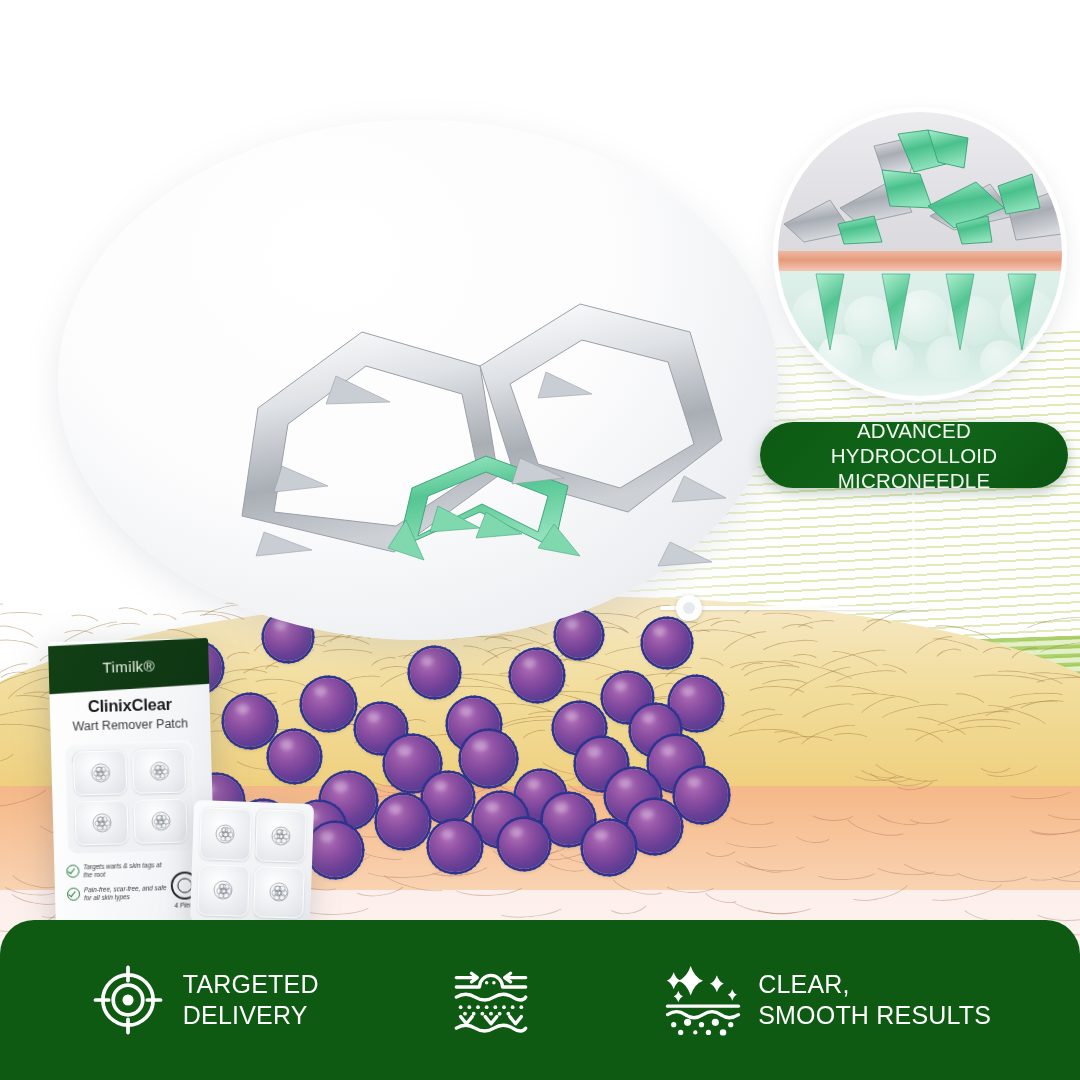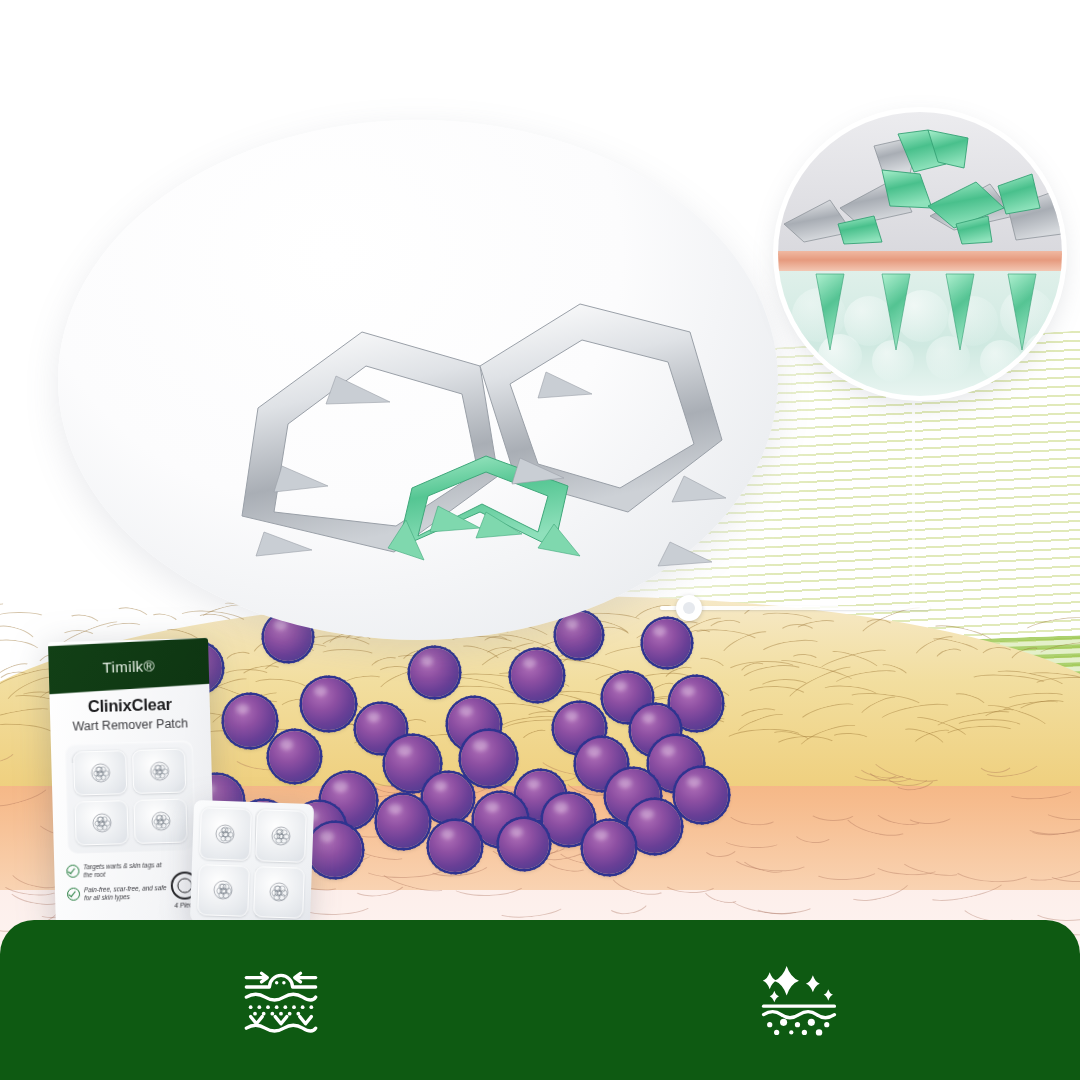--- a/index.html
+++ b/index.html
@@ -630,20 +630,24 @@
 
       <g fill="url(#iMint)" stroke="#36a175" stroke-width=".7" opacity=".92">
         <path d="M38 162 L66 162 L52 238 Z"></path>
         <path d="M104 162 L132 162 L118 238 Z"></path>
         <path d="M168 162 L196 162 L182 238 Z"></path>
         <path d="M230 162 L258 162 L244 238 Z"></path>
       </g>
     </svg>
   </div>
 
+  <div id="badge">
+    <div class="badge-text">ADVANCED HYDROCOLLOID
+MICRONEEDLE</div>
+  </div>
 
   <div id="product-box">
     <div id="box-face">
       <div id="box-header">
         <span id="box-brand">Timilk®</span>
       </div>
       <div id="box-product">ClinixClear</div>
       <div id="box-sub">Wart Remover Patch</div>
 
       <div id="box-tray">
@@ -757,20 +761,35 @@
           <span class="rosette-dot" style="left: 1.3px; top: 5.9px;"></span>
           <span class="rosette-dot" style="left: 3.6px; top: 1.91628px;"></span>
           <span class="rosette-dot" style="left: 8.2px; top: 1.91628px;"></span>
           <span class="rosette-dot" style="left: 5.9px; top: 5.9px;"></span>
         </span>
       </div>
   </div>
 
   <div id="feature-bar">
 
+    <div class="feature">
+      <span class="ficon">
+        <svg viewBox="0 0 100 100" fill="none" stroke="#ffffff" stroke-width="5" stroke-linecap="round">
+          <circle cx="50" cy="50" r="34"></circle>
+          <circle cx="50" cy="50" r="20"></circle>
+          <circle cx="50" cy="50" r="7.5" fill="#ffffff" stroke="none"></circle>
+          <line x1="50" y1="6" x2="50" y2="24"></line>
+          <line x1="50" y1="76" x2="50" y2="94"></line>
+          <line x1="6" y1="50" x2="24" y2="50"></line>
+          <line x1="76" y1="50" x2="94" y2="50"></line>
+        </svg>
+      </span>
+      <span class="flabel">TARGETED
+DELIVERY</span>
+    </div>
 
     <div class="feature">
       <span class="ficon">
         <svg viewBox="0 0 108 90" fill="none" stroke="#ffffff" stroke-width="4.6" stroke-linecap="round" stroke-linejoin="round">
           <line x1="6" y1="14" x2="34" y2="14"></line>
           <polyline points="27,8 35,14 27,20"></polyline>
           <line x1="74" y1="14" x2="102" y2="14"></line>
           <polyline points="81,8 73,14 81,20"></polyline>
           <path d="M6 27 H38 A16 16 0 0 1 70 27 H102"></path>
           <circle cx="48" cy="21" r="2.4" fill="#ffffff" stroke="none"></circle>
@@ -816,16 +835,18 @@
             <circle cx="48" cy="80" r="3.4"></circle>
               <circle cx="66" cy="77" r="4.6"></circle>
             <circle cx="86" cy="80" r="3.4"></circle>
             <circle cx="21" cy="90" r="3.4"></circle>
               <circle cx="40" cy="90" r="2.8"></circle>
             <circle cx="57" cy="90" r="3.4"></circle>
               <circle cx="76" cy="90" r="4.2"></circle>
           </g>
         </svg>
       </span>
+      <span class="flabel">CLEAR,
+SMOOTH RESULTS</span>
     </div>
 
   </div>
 </div>
 
 </body></html>

